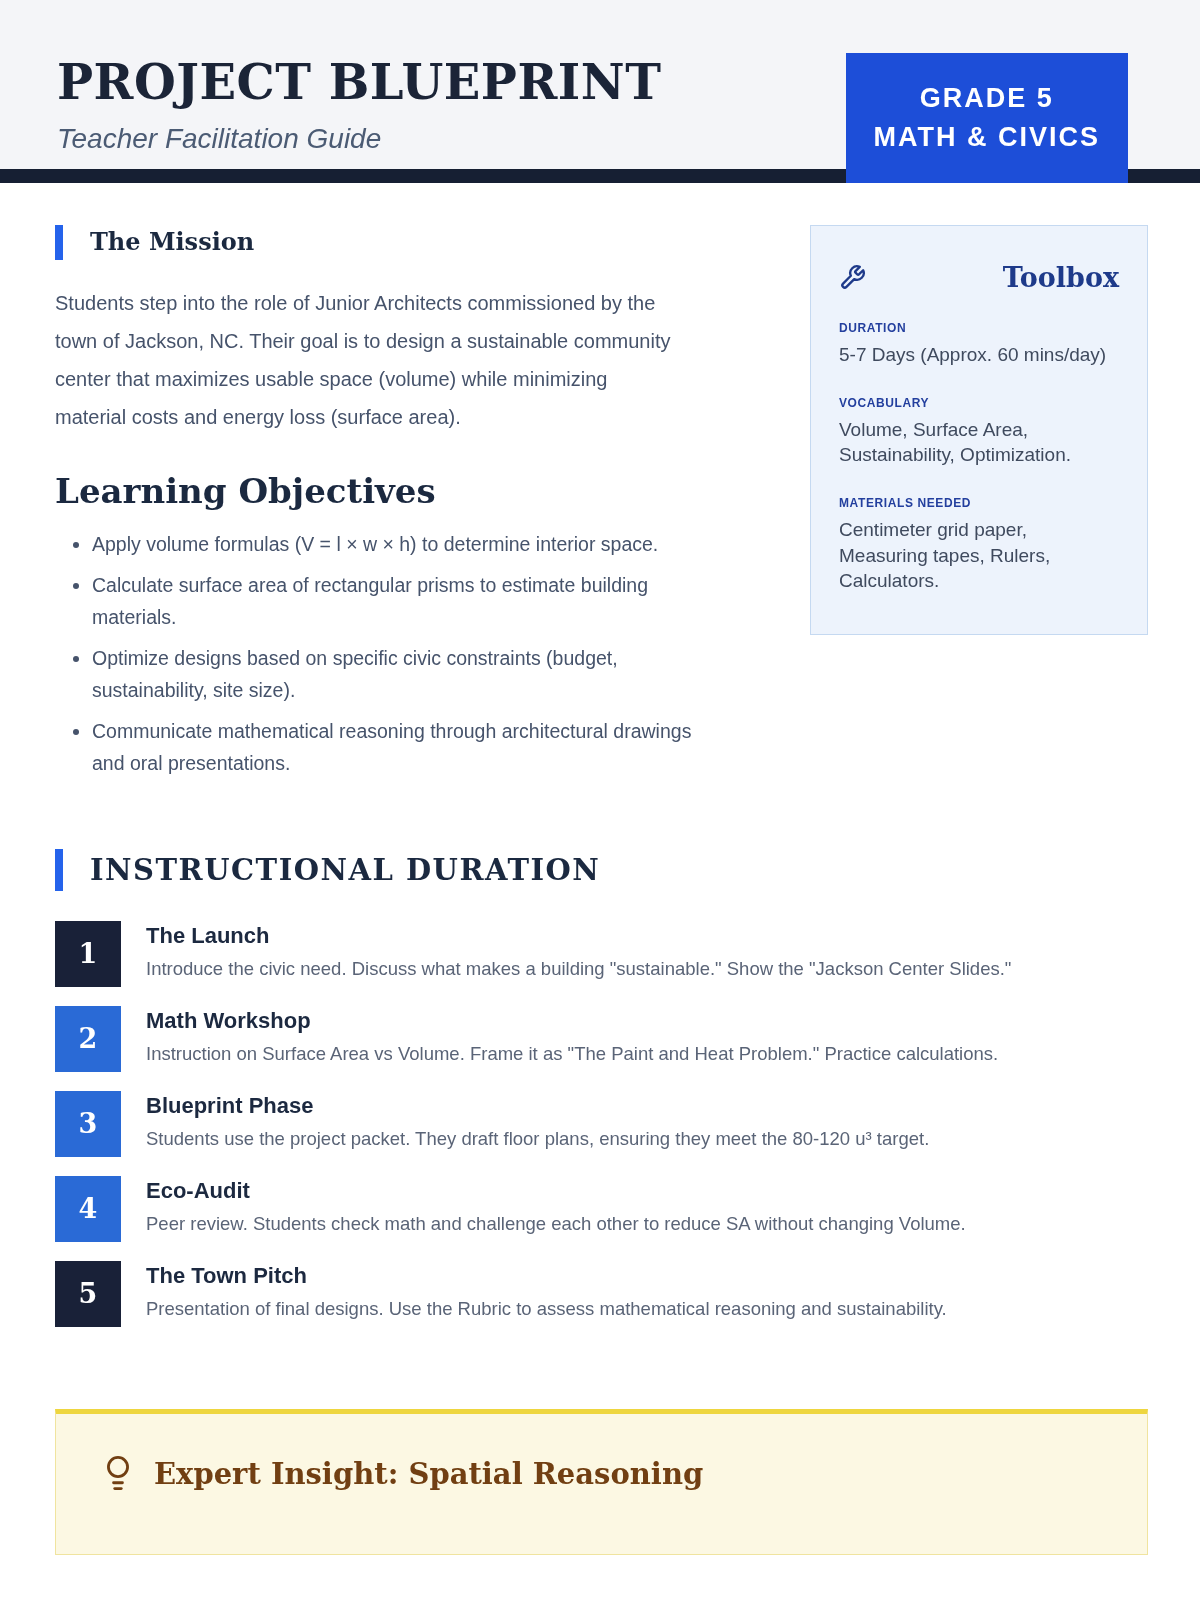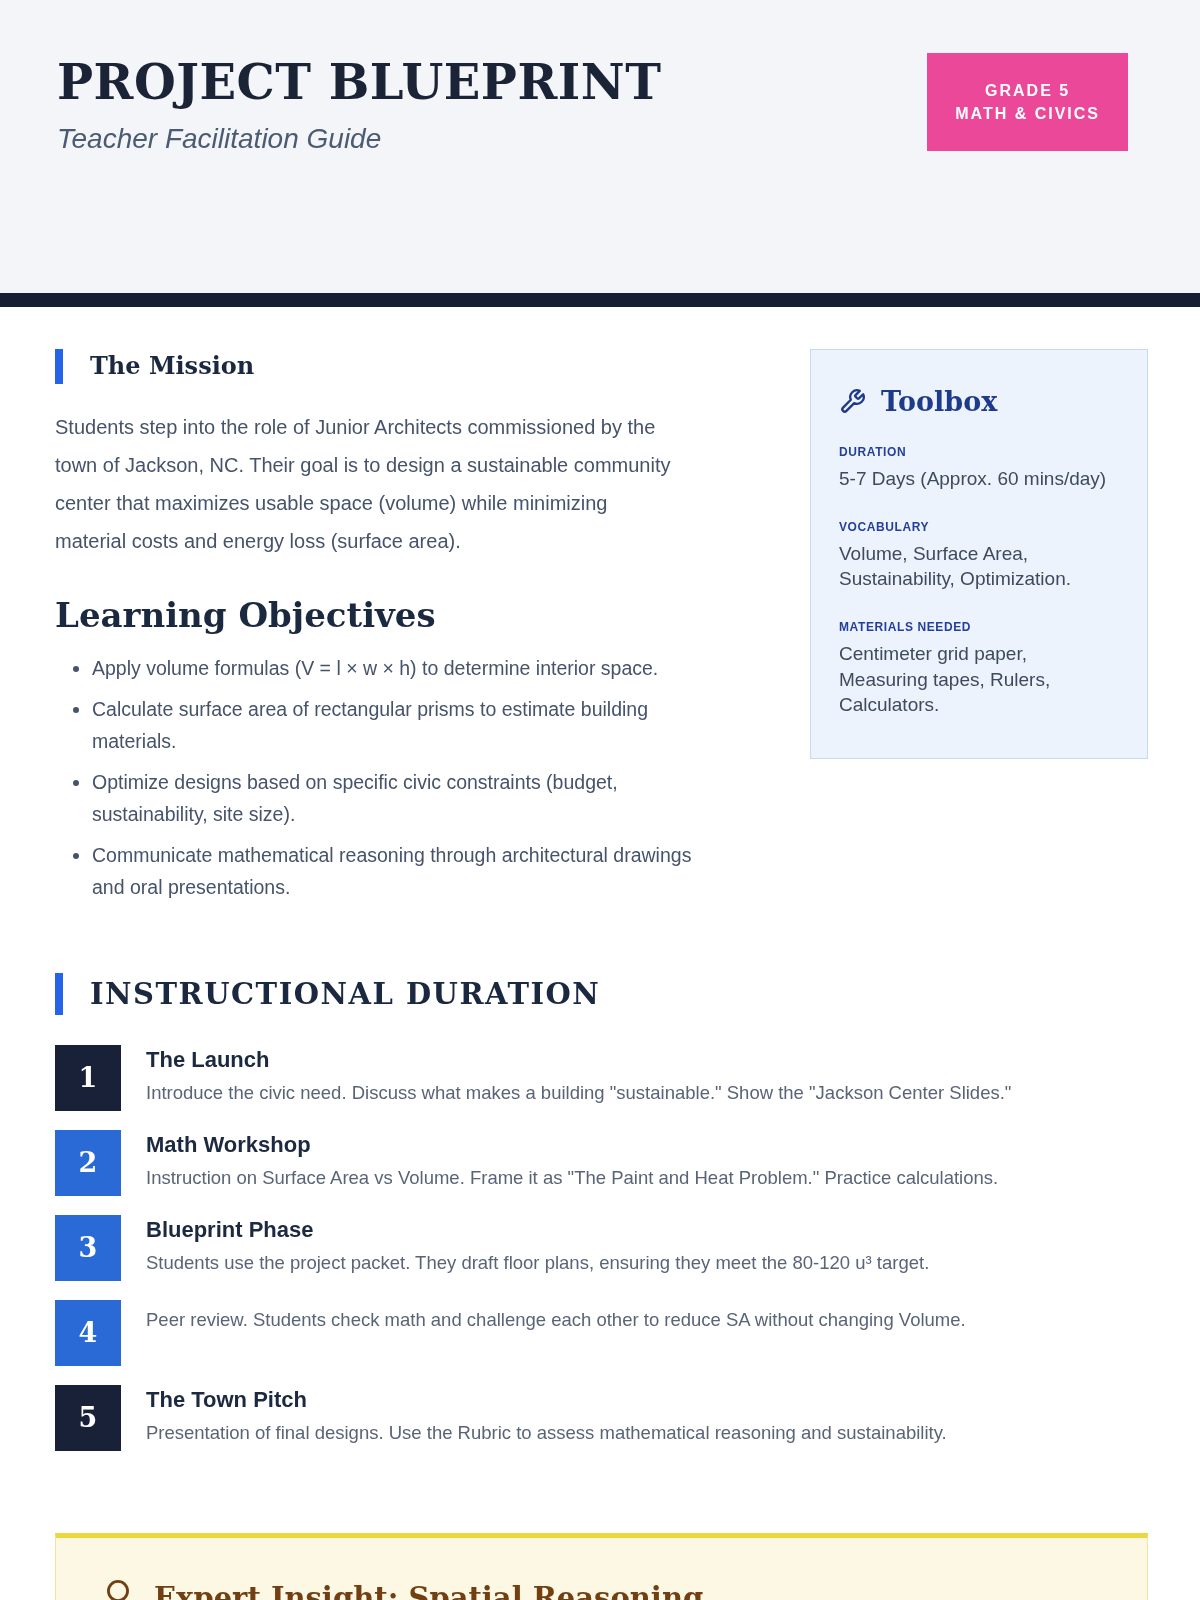--- a/index.html
+++ b/index.html
@@ -8,47 +8,47 @@
     width: 1200px; height: 1600px; overflow: hidden;
     background: #ffffff;
     font-family: "Liberation Sans", sans-serif;
     color: #46536b;
   }
   .serif { font-family: "DejaVu Serif", serif; }
 
   
   .header {
     background: #f4f5f8;
-    height: 293px;
+    height: 169px;
     padding: 56px 72px 0 57px;
     position: relative;
   }
   .page-title {
     font-family: "DejaVu Serif", serif;
     font-weight: 700;
     font-size: 48px;
     letter-spacing: 0.5px;
     color: #1b2437;
     line-height: 1.1;
   }
   .page-subtitle {
     margin-top: 14px;
     font-style: italic;
     font-size: 28px;
     color: #4b5b74;
   }
   .grade-badge {
     position: absolute;
     top: 53px; right: 72px;
-    background: #ec4899;
+    background: #1d4ed8;
     color: #ffffff;
     text-align: center;
     padding: 26px 28px;
     font-weight: 700;
-    font-size: 16px;
+    font-size: 27px;
     letter-spacing: 2px;
     line-height: 1.45;
     text-transform: uppercase;
   }
   .divider-bar { height: 14px; background: #161f33; }
 
   
   .content { padding: 42px 52px 0 55px; background: #ffffff; }
   .columns { display: flex; gap: 55px; align-items: flex-start; }
   .left-col { width: 700px; flex: 0 0 700px; }
@@ -99,21 +99,21 @@
     max-width: 620px;
   }
 
   
   .toolbox-card {
     background: #edf3fc;
     border: 1px solid #c5d9f1;
     padding: 36px 28px 40px 28px;
   }
   .toolbox-head {
-    display: flex; align-items: center; gap: 15px;
+    display: flex; align-items: center; gap: 15px; justify-content: space-between;
   }
   .toolbox-head h3 {
     font-family: "DejaVu Serif", serif;
     font-weight: 700;
     font-size: 27px;
     color: #1e3a8a;
   }
   .wrench-icon svg { display: block; }
   .toolbox-label {
     margin-top: 28px;
@@ -261,20 +261,21 @@
       <div class="step-row">
         <div class="step-number tone-blue">3</div>
         <div class="step-body">
           <div class="step-title">Blueprint Phase</div>
           <div class="step-description">Students use the project packet. They draft floor plans, ensuring they meet the 80-120 u³ target.</div>
         </div>
       </div>
       <div class="step-row">
         <div class="step-number tone-blue">4</div>
         <div class="step-body">
+          <div class="step-title">Eco-Audit</div>
           <div class="step-description">Peer review. Students check math and challenge each other to reduce SA without changing Volume.</div>
         </div>
       </div>
       <div class="step-row">
         <div class="step-number tone-dark">5</div>
         <div class="step-body">
           <div class="step-title">The Town Pitch</div>
           <div class="step-description">Presentation of final designs. Use the Rubric to assess mathematical reasoning and sustainability.</div>
         </div>
       </div>

